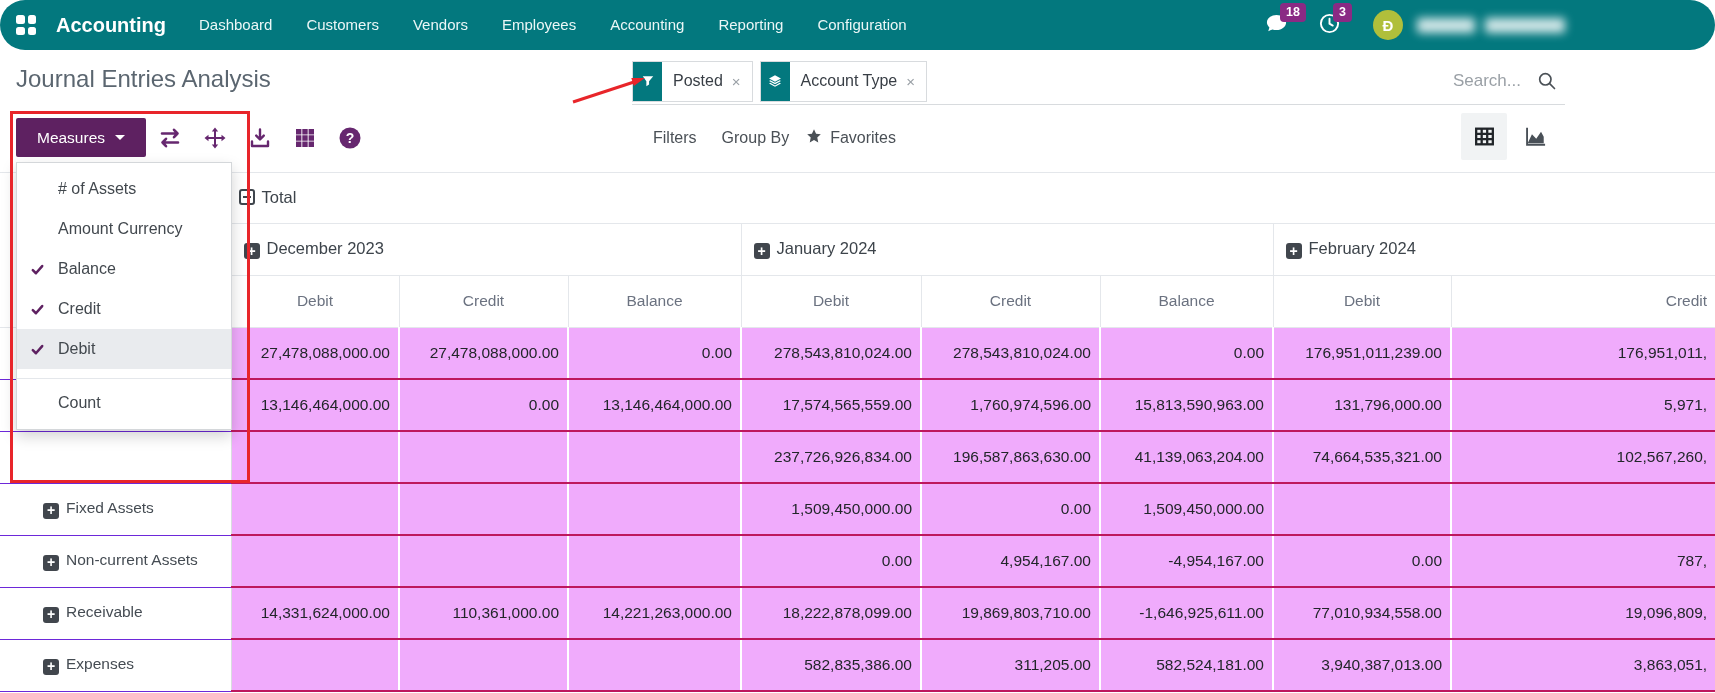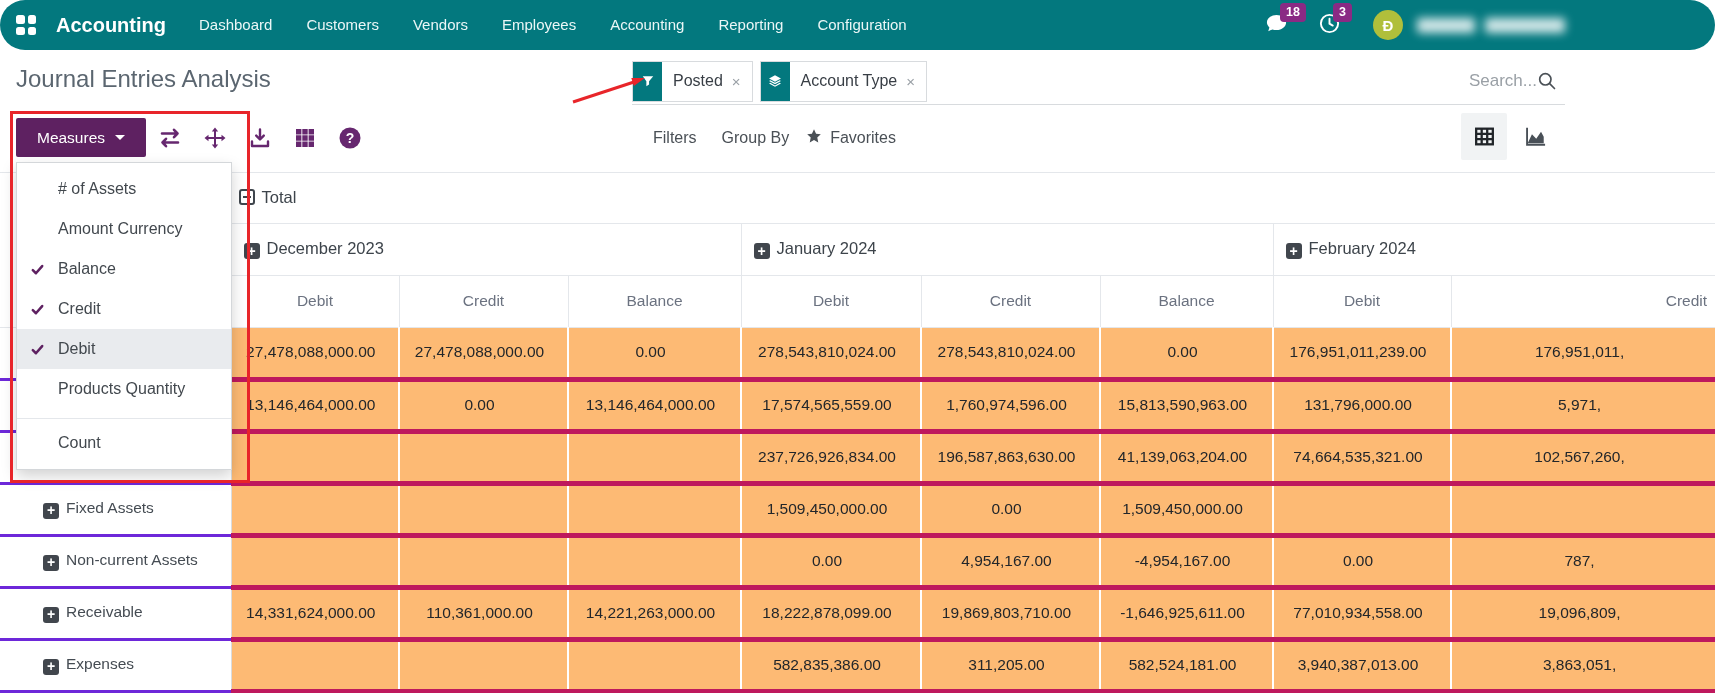--- a/index.html
+++ b/index.html
@@ -21,21 +21,21 @@
     font-weight:bold;padding:2px 6px;border-radius:4px;line-height:1.2;}
   .userwrap{display:flex;align-items:center;margin-left:32px;cursor:pointer;}
   .avatar{width:30px;height:30px;border-radius:50%;background:var(--avatar);color:#fff;display:flex;
     align-items:center;justify-content:center;font-size:15px;font-weight:bold;}
   .blur{height:15px;background:rgba(255,255,255,.82);border-radius:3px;filter:blur(5px);}
   .blur1{width:58px;margin-left:14px;}
   .blur2{width:80px;margin-left:10px;}
   
   .title{position:absolute;left:16px;top:65px;font-size:24px;color:#5b6670;}
   .searchbar{position:absolute;left:632px;top:58px;width:933px;height:47px;
-    border-bottom:1px solid #d8dbde;display:flex;align-items:center;box-sizing:border-box;}
+    border-bottom:1px solid #d8dbde;display:flex;align-items:center;box-sizing:border-box;gap:16px;}
   .facet{display:flex;align-items:stretch;border:1px solid #d8dbde;background:#fff;height:41px;
     margin-right:7px;box-sizing:border-box;}
   .facet-ico{width:29px;background:var(--teal);color:#fff;display:flex;align-items:center;justify-content:center;}
   .facet-ico svg{width:14px;height:14px;}
   .facet-label{display:flex;align-items:center;padding:0 9px 0 11px;font-size:16px;color:#383e45;}
   .facet-x{display:flex;align-items:center;padding-right:11px;color:#9aa0a6;font-size:15px;cursor:pointer;}
   .placeholder{margin-left:18px;font-size:17px;color:#9aa0a6;flex:1;text-align:right;}
   .mag{color:#4a5056;display:flex;margin-right:8px;cursor:pointer;}
   .mag svg{width:20px;height:20px;}
   
@@ -61,24 +61,24 @@
   td{padding:0;overflow:hidden;white-space:nowrap;}
   tr.r-total{height:50px;} tr.r-months{height:52px;} tr.r-subs{height:52px;} tr.r-data{height:52px;}
   td.corner{background:#fff;border-right:1px solid #d9dcdf;border-bottom:1px solid #e4e7eb;}
   td.totalcell{border-bottom:1px solid #e4e7eb;padding-left:7px;font-size:16.5px;color:#3d444b;cursor:pointer;}
   td.month-cell{border-bottom:1px solid #e4e7eb;padding-left:12px;font-size:16.5px;color:#3d444b;background:#fff;cursor:pointer;}
   .bl{border-left:1px solid #e4e7eb;}
   td.sub-cell{border-bottom:1px solid #e4e7eb;border-left:1px solid #e4e7eb;text-align:center;
     color:#6b7280;font-size:15.5px;background:#fff;cursor:pointer;}
   td.sub-cell.first{border-left:none;}
   td.sub-cell.last{text-align:right;padding-right:8px;}
-  td.rowlabel{background:#fff;border-right:1px solid #d9dcdf;border-bottom:3px solid #6d28d9;
+  td.rowlabel{background:#fff;border-right:1px solid #d9dcdf;border-bottom:1px solid #6d28d9;
     padding-left:43px;color:#454c53;font-size:15.5px;cursor:pointer;}
-  td.cell{background:#fdba74;border-bottom:5px solid #be185d;border-left:2px solid #fff;
-    text-align:center;padding-right:8px;cursor:pointer;}
+  td.cell{background:#f0abfc;border-bottom:2px solid #be185d;border-left:2px solid #fff;
+    text-align:right;padding-right:8px;cursor:pointer;}
   td.cell.first{border-left:none;}
   .sq{display:inline-flex;align-items:center;justify-content:center;vertical-align:-2px;margin-right:7px;}
   .sq-plus{width:16px;height:16px;background:#41464d;color:#fff;border-radius:3px;font-size:14px;font-weight:bold;line-height:1;}
   .sq-plus::before{content:"+";margin-top:-1px;}
   .sq-minus{position:relative;width:16px;height:16px;border:2px solid #3f464d;border-radius:3px;box-sizing:border-box;}
   .sq-minus::after{content:"";position:absolute;left:2px;right:2px;top:50%;margin-top:-1px;height:2px;background:#3f464d;}
   
   .dropdown{position:absolute;left:16px;top:162px;width:216px;background:#fff;border:1px solid #d4d7da;
     box-shadow:0 6px 14px rgba(0,0,0,.18);padding:6px 0;z-index:50;box-sizing:border-box;}
   .mi{height:40px;display:flex;align-items:center;padding-left:41px;position:relative;font-size:16px;color:#42484e;cursor:pointer;}
@@ -381,23 +381,20 @@
         <span>Credit</span>
       </div>
       <div class="mi hl">
         <span class="check">
           <svg viewBox="0 0 24 24" fill="none" stroke="currentColor" stroke-width="4" stroke-linecap="round" stroke-linejoin="round">
             <path d="M4.5 13 9.5 18 19.5 6.5"></path>
           </svg>
         </span>
         <span>Debit</span>
       </div>
-      <div class="mi">
-        <span>Products Quantity</span>
-      </div>
       <div class="mi-divider"></div>
       <div class="mi">
         <span>Count</span>
       </div>
     </div>
 
   <div class="red-rect"></div>
   <svg class="red-arrow" width="100" height="45">
     <line x1="18" y1="34" x2="79" y2="14" stroke="#e8252a" stroke-width="3"></line>
     <polygon points="90,10 78.9,18.1 76.3,10.1" fill="#e8252a"></polygon>

